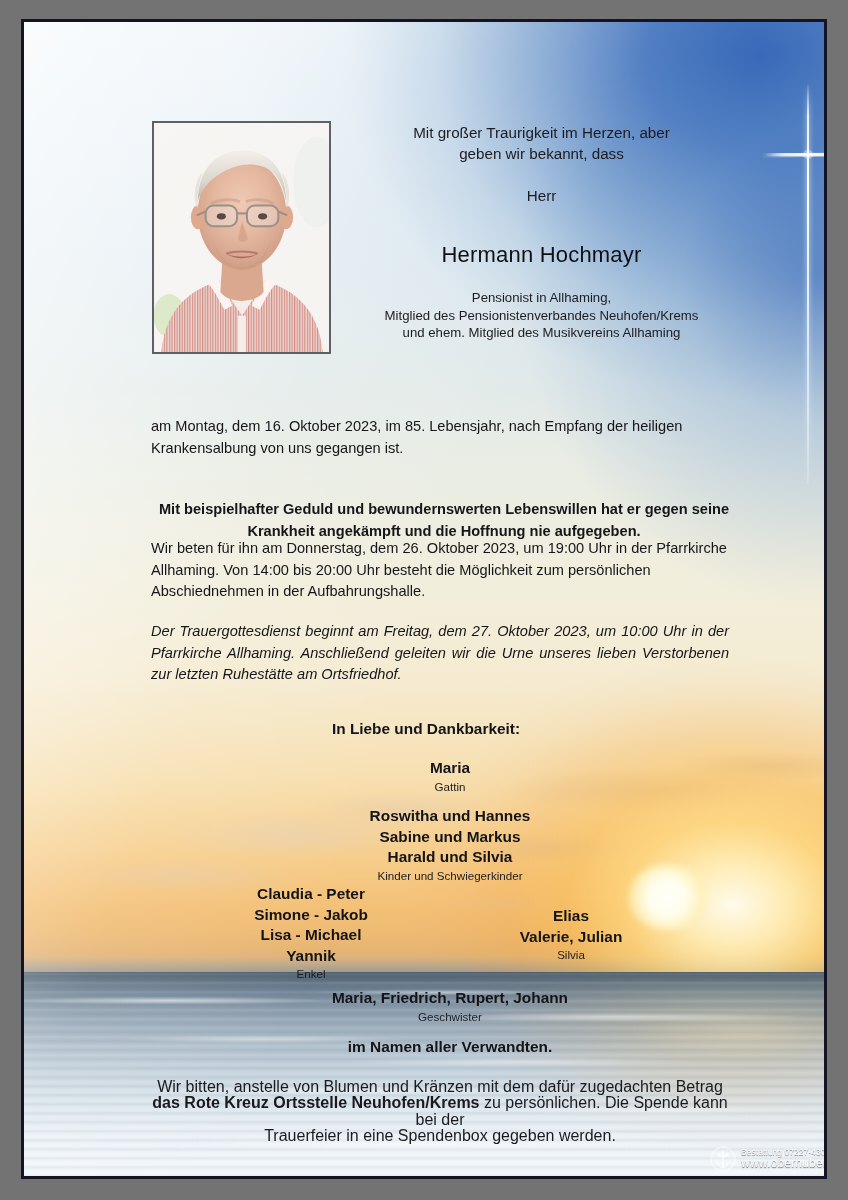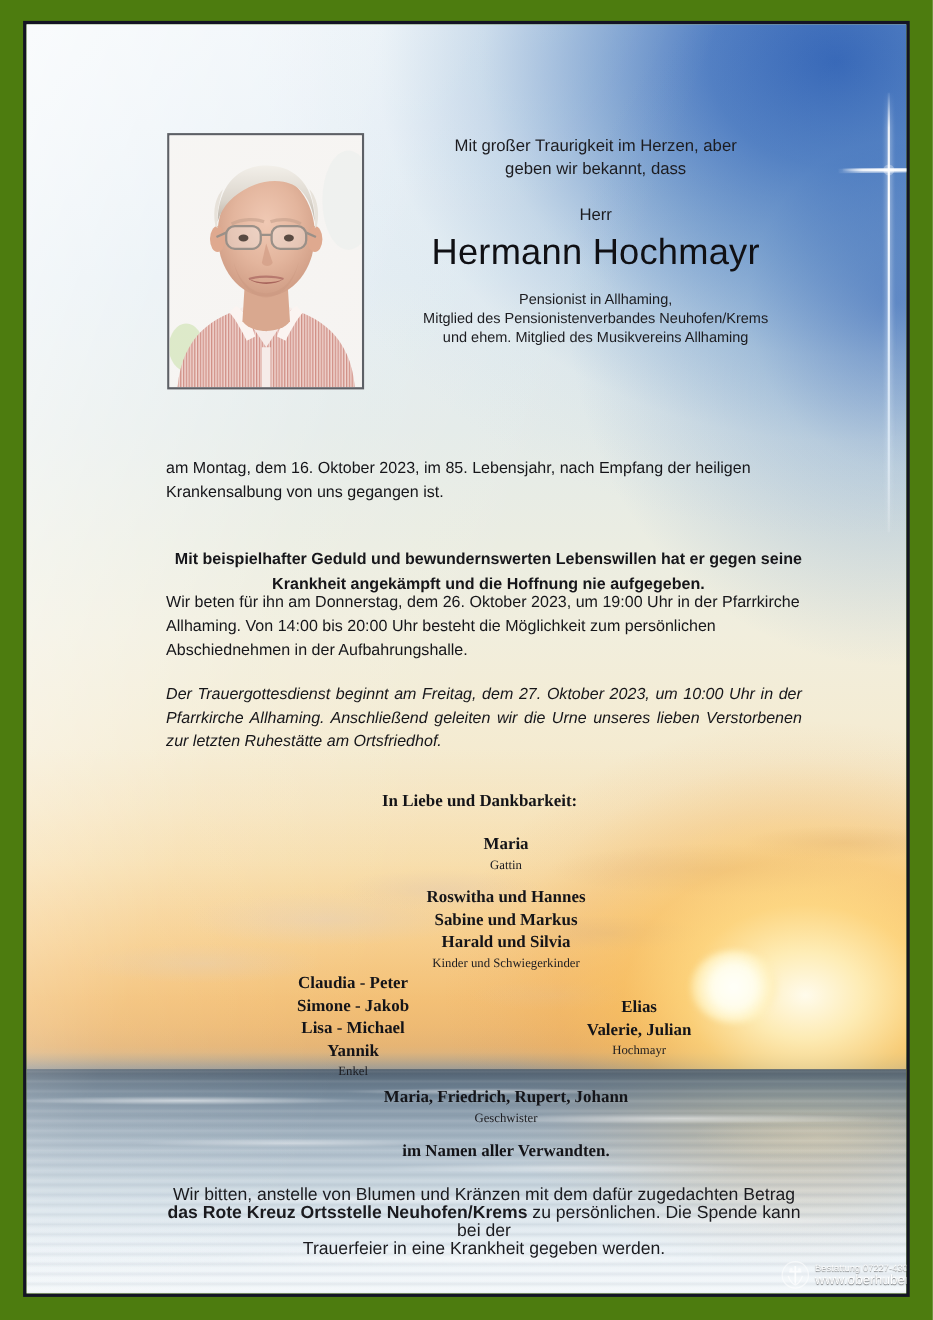--- a/index.html
+++ b/index.html
@@ -13,21 +13,21 @@
     font-family: "Liberation Sans", sans-serif;
     overflow: hidden;
   }
 
   
   #card-root {
     position: absolute;
     left: 0; top: 0;
     width: 848px;
     height: 1200px;
-    background: #4d7c0f;
+    background: #737373;
   }
 
   #card-border {
     position: absolute;
     left: 21px;
     top: 19px;
     width: 806px;
     height: 1160px;
     border: 3px solid #141424;
     box-sizing: border-box;
@@ -248,23 +248,23 @@
     color: #1c1c20;
     white-space: nowrap;
   }
   #salutation {
     font-size: 15.2px;
     line-height: 21px;
     margin-top: 21px;
     color: #1c1c20;
   }
   #deceased-name {
-    font-size: 33px;
+    font-size: 22px;
     line-height: 40px;
-    margin-top: 3px;
+    margin-top: 29px;
     letter-spacing: 0.2px;
     color: #101014;
     text-align: center;
   }
   #roles {
     margin-top: 14px;
   }
   .role-line {
     font-size: 13.2px;
     line-height: 17.5px;
@@ -280,24 +280,23 @@
     line-height: 21.5px;
   }
   #para-death   { left: 127px; top: 394px; width: 578px; text-align: left; }
   #para-patience{ left: 133px; top: 457px; width: 574px; text-align: center; font-weight: bold; margin-top: 20px; }
   #para-rosary  { left: 127px; top: 516px; width: 578px; text-align: left; }
   #para-funeral { left: 127px; top: 599px; width: 578px; text-align: justify; font-style: italic; }
 
   
   #family {
     position: absolute;
-    left: 12px;
+    left: 2px;
     top: 698px;
     width: 100%;
-    font-family: Liberation Serif, serif;
   }
   .fam-head {
     text-align: center;
     font-size: 15.4px;
     font-weight: bold;
     color: #141418;
   }
   .fam-names {
     text-align: center;
     font-size: 15.4px;
@@ -528,37 +527,37 @@
           <div class="fam-names">Claudia - Peter</div>
           <div class="fam-names">Simone - Jakob</div>
           <div class="fam-names">Lisa - Michael</div>
           <div class="fam-names">Yannik</div>
           <div class="fam-rel">Enkel</div>
         </div>
 
         <div id="grp-greatgrandchildren">
           <div class="fam-names">Elias</div>
           <div class="fam-names">Valerie, Julian</div>
-          <div class="fam-rel">Hochmayr</div>
+          <div class="fam-rel">Silvia</div>
         </div>
 
         <div id="grp-siblings">
           <div class="fam-names">Maria, Friedrich, Rupert, Johann</div>
           <div class="fam-rel">Geschwister</div>
         </div>
 
         <div id="grp-closing">
           <div class="fam-closing">im Namen aller Verwandten.</div>
         </div>
       </div>
 
       <div id="donation">
         <span>Wir bitten, anstelle von Blumen und Kränzen mit dem dafür zugedachten Betrag</span><br>
         <b>das Rote Kreuz Ortsstelle Neuhofen/Krems</b><span> zu persönlichen. Die Spende kann bei der</span><br>
-        <span>Trauerfeier in eine Krankheit gegeben werden.</span>
+        <span>Trauerfeier in eine Spendenbox gegeben werden.</span>
       </div>
 
       <div id="logo">
         <svg id="logo-mark" viewBox="0 0 26 26">
           <circle cx="13" cy="13" r="12" fill="#ffffff" opacity="0.16"></circle>
           <circle cx="13" cy="13" r="12" fill="none" stroke="#ffffff" stroke-width="1.1" opacity="0.65"></circle>
           <path d="M13 5 L13 21 M7.5 10 L18.5 10" stroke="#ffffff" stroke-width="1.5" opacity="0.9" fill="none"></path>
           <path d="M6.5 14 C8.5 19 11 21.5 13 22 C15 21.5 17.5 19 19.5 14" stroke="#ffffff" stroke-width="1.1" fill="none" opacity="0.75"></path>
           <circle cx="9.2" cy="8.2" r="1.5" fill="#ffffff" opacity="0.7"></circle>
           <circle cx="16.8" cy="8.2" r="1.5" fill="#ffffff" opacity="0.7"></circle>

